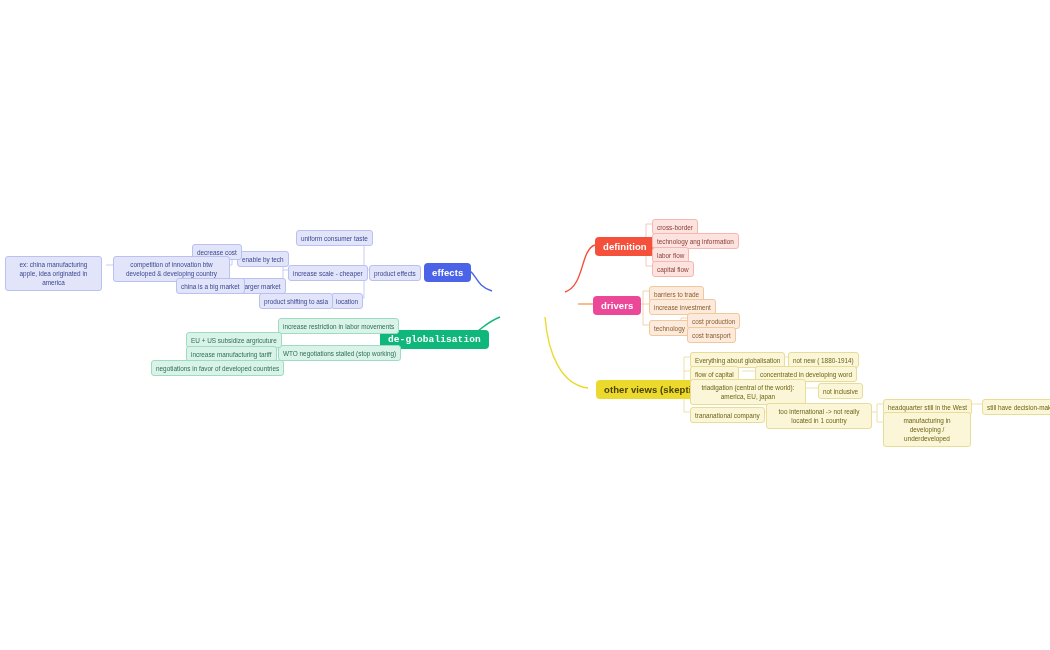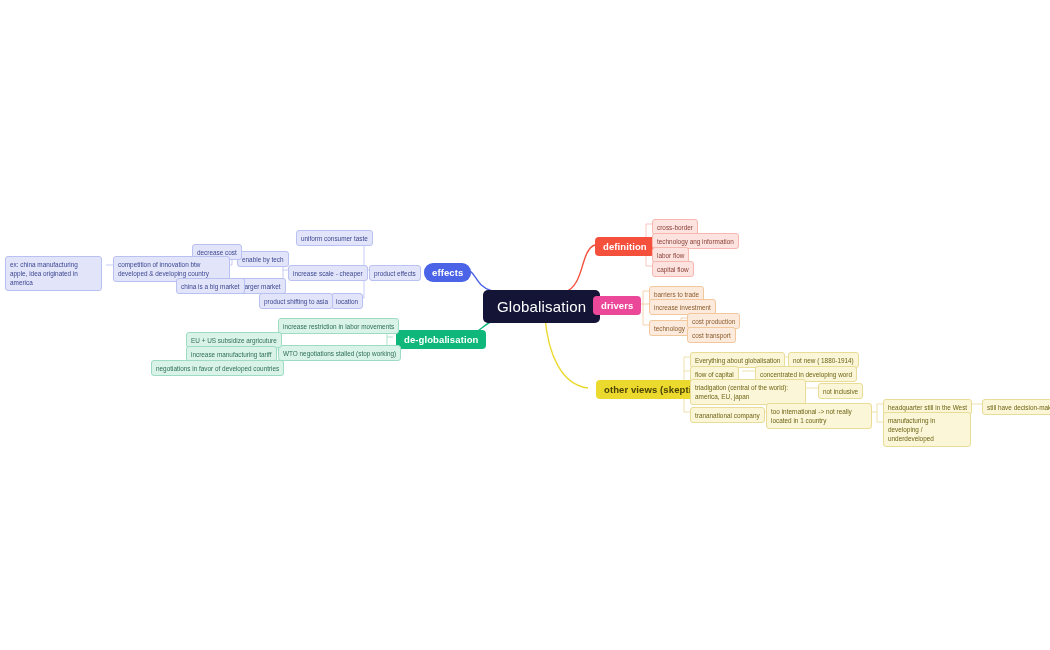--- a/index.html
+++ b/index.html
@@ -3,21 +3,21 @@
 <meta charset="utf-8">
 <style>
   html,body{margin:0;padding:0;}
   body{
     width:1050px;height:650px;background:#ffffff;
     font-family:"Liberation Sans", sans-serif;
     overflow:hidden;position:relative;
   }
   #canvas{position:absolute;left:0;top:0;width:1050px;height:650px;}
   svg#links{position:absolute;left:0;top:0;width:1050px;height:650px;pointer-events:none;}
-  .node{position:absolute;box-sizing:border-box;}
+  .node{position:absolute;box-sizing:border-box;text-align:center;}
 
   
   .central{
     background:#141436;color:#ffffff;border-radius:5px;
     font-size:15px;padding:8px 14px;white-space:nowrap;
     letter-spacing:.2px;
   }
   
   .pill{
     border-radius:4px;font-size:9.5px;font-weight:bold;color:#ffffff;
@@ -96,21 +96,20 @@
     <path d="M 330 298 L 324 298" stroke="#b9c0f2" stroke-width="0.8" fill="none"></path>
 
     <path d="M 393 337 L 387 337" stroke="#9ddcc3" stroke-width="0.8" fill="none"></path>
     <path d="M 387 323 L 387 350" stroke="#9ddcc3" stroke-width="0.8" fill="none"></path>
     <path d="M 387 323 L 381 323 M 387 350 L 381 350" stroke="#9ddcc3" stroke-width="0.8" fill="none"></path>
     <path d="M 278 350 L 272 350" stroke="#9ddcc3" stroke-width="0.8" fill="none"></path>
     <path d="M 272 337 L 272 365" stroke="#9ddcc3" stroke-width="0.8" fill="none"></path>
     <path d="M 272 337 L 266 337 M 272 351 L 266 351 M 272 365 L 266 365" stroke="#9ddcc3" stroke-width="0.8" fill="none"></path>
   </svg>
 
-  <div class="node central" style="left:483px;top:290px;">Globalisation</div>
 
   <div class="node pill red" style="left:595px;top:237px;">definition</div>
   <div class="node leaf red nowrap" style="left:652px;top:219px;">cross-border</div>
   <div class="node leaf red nowrap" style="left:652px;top:233px;">technology ang information</div>
   <div class="node leaf red nowrap" style="left:652px;top:247px;">labor flow</div>
   <div class="node leaf red nowrap" style="left:652px;top:261px;">capital flow</div>
 
   <div class="node pill orange" style="left:593px;top:296px;">drivers</div>
   <div class="node leaf orange nowrap" style="left:649px;top:286px;">barriers to trade</div>
   <div class="node leaf orange nowrap" style="left:649px;top:299px;">increase investment</div>
@@ -124,33 +123,33 @@
   <div class="node leaf yellow nowrap" style="left:690px;top:366px;">flow of capital</div>
   <div class="node leaf yellow nowrap" style="left:755px;top:366px;">concentrated in developing word</div>
   <div class="node leaf yellow" style="left:690px;top:379px;width:116px;">triadigation (central of the world): america, EU, japan</div>
   <div class="node leaf yellow nowrap" style="left:818px;top:383px;">not inclusive</div>
   <div class="node leaf yellow nowrap" style="left:690px;top:407px;">trananational company</div>
   <div class="node leaf yellow" style="left:766px;top:403px;width:106px;">too international -&gt; not really located in 1 country</div>
   <div class="node leaf yellow nowrap" style="left:883px;top:399px;">headquarter still in the West</div>
   <div class="node leaf yellow nowrap" style="left:982px;top:399px;">still have decision-making</div>
   <div class="node leaf yellow" style="left:883px;top:412px;width:88px;">manufacturing in developing / underdeveloped</div>
 
-  <div class="node pill blue" style="left:424px;top:263px;border-radius:9px;">effects</div>
+  <div class="node pill blue" style="left:424px;top:263px;">effects</div>
   <div class="node leaf blue nowrap" style="left:369px;top:265px;">product effects</div>
   <div class="node leaf blue nowrap" style="left:296px;top:230px;">uniform consumer taste</div>
   <div class="node leaf blue nowrap" style="left:288px;top:265px;">increase scale - cheaper</div>
   <div class="node leaf blue nowrap" style="left:237px;top:251px;">enable by tech</div>
   <div class="node leaf blue nowrap" style="left:192px;top:244px;">decrease cost</div>
   <div class="node leaf blue" style="left:113px;top:256px;width:117px;">competition of innovation btw developed &amp; developing country</div>
   <div class="node leaf blue" style="left:5px;top:256px;width:97px;">ex: china manufacturing apple, idea originated in america</div>
   <div class="node leaf blue nowrap" style="left:238px;top:278px;">larger market</div>
   <div class="node leaf blue nowrap" style="left:176px;top:278px;">china is a big market</div>
   <div class="node leaf blue nowrap" style="left:331px;top:293px;">location</div>
   <div class="node leaf blue nowrap" style="left:259px;top:293px;">product shifting to asia</div>
 
-  <div class="node pill green" style="left:396px;top:330px;">de-globalisation</div>
+  <div class="node pill green" style="left:380px;top:330px;font-family:Liberation Mono, monospace;">de-globalisation</div>
   <div class="node leaf green nowrap" style="left:278px;top:318px;">increase restriction in labor movements</div>
   <div class="node leaf green nowrap" style="left:278px;top:345px;">WTO negotiations stalled (stop working)</div>
   <div class="node leaf green nowrap" style="left:186px;top:332px;">EU + US subsidize argricuture</div>
   <div class="node leaf green nowrap" style="left:186px;top:346px;">increase manufacturing tariff</div>
   <div class="node leaf green nowrap" style="left:151px;top:360px;">negotiations in favor of developed countries</div>
 
 </div>
 
 </body></html>

